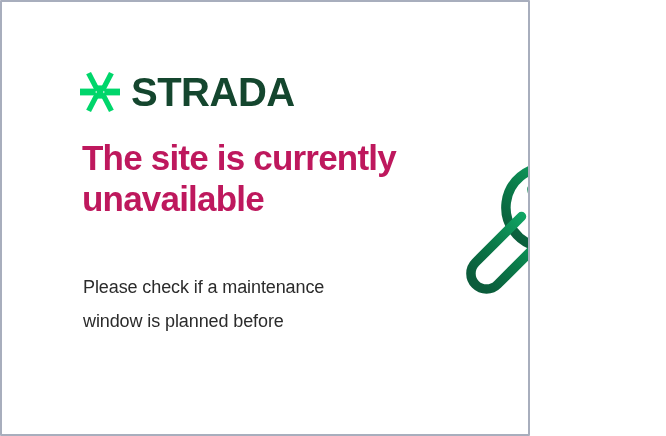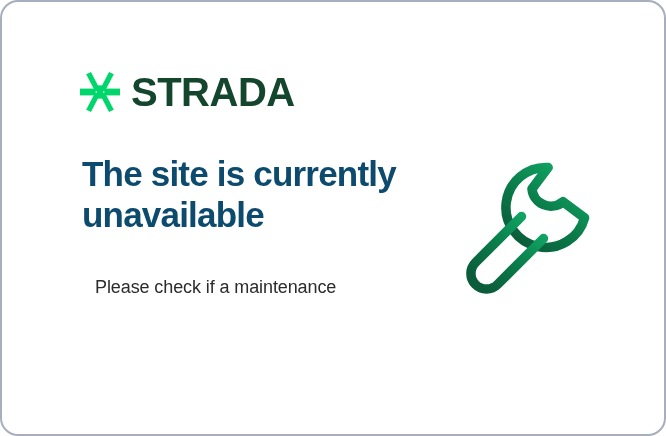--- a/index.html
+++ b/index.html
@@ -8,25 +8,25 @@
   html, body {
     width: 666px;
     height: 436px;
     background: #ffffff;
     font-family: "Liberation Sans", sans-serif;
     -webkit-font-smoothing: antialiased;
   }
 
   .card {
     position: relative;
-    width: 666px;
+    width: 530px;
     height: 436px;
     background: #ffffff;
     border: 2px solid #a8aebd;
-    border-radius: 18px;
+    border-radius: 1px;
     overflow: hidden;
   }
 
   
   .logo-lockup {
     position: absolute;
     left: 78px;
     top: 70px;
     display: flex;
     align-items: center;
@@ -47,42 +47,42 @@
     line-height: 1;
     color: #14462e;
     white-space: nowrap;
     font-family: "Liberation Sans", sans-serif;
   }
 
   
   .headline {
     position: absolute;
     left: 80px;
-    top: 152px;
+    top: 136px;
     width: 330px;
     font-size: 35px;
     font-weight: 700;
     line-height: 1.17;
     letter-spacing: -0.8px;
-    color: #0c4a6e;
+    color: #be185d;
   }
 
   .bodycopy {
     position: absolute;
     left: 81px;
     top: 268px;
     width: 320px;
     font-size: 18px;
     font-weight: 400;
     line-height: 34px;
     letter-spacing: -0.1px;
     color: #2b2b2b;
   }
 
-  .bodycopy .line { display: block; margin-left: 12px; }
+  .bodycopy .line { display: block; }
 
   
   .wrench {
     position: absolute;
     left: 455px;
     top: 152px;
     width: 160px;
     height: 160px;
     display: block;
   }
@@ -111,20 +111,21 @@
         <rect x="16.6" y="13.4" width="6.8" height="13.2"></rect>
       </g>
     </svg>
     <span class="logo-wordmark">STRADA</span>
   </div>
 
   <h1 class="headline">The site is currently unavailable</h1>
 
   <div class="bodycopy">
     <span class="line">Please check if a maintenance</span>
+    <span class="line">window is planned before</span>
   </div>
 
   <svg class="wrench" viewBox="0 0 160 160">
     <defs>
       <linearGradient id="wrenchGrad" x1="0.12" y1="0.92" x2="0.92" y2="0.10">
         <stop offset="0%" stop-color="#0b5c3b"></stop>
         <stop offset="45%" stop-color="#0a7a49"></stop>
         <stop offset="100%" stop-color="#11a866"></stop>
       </linearGradient>
     </defs>

